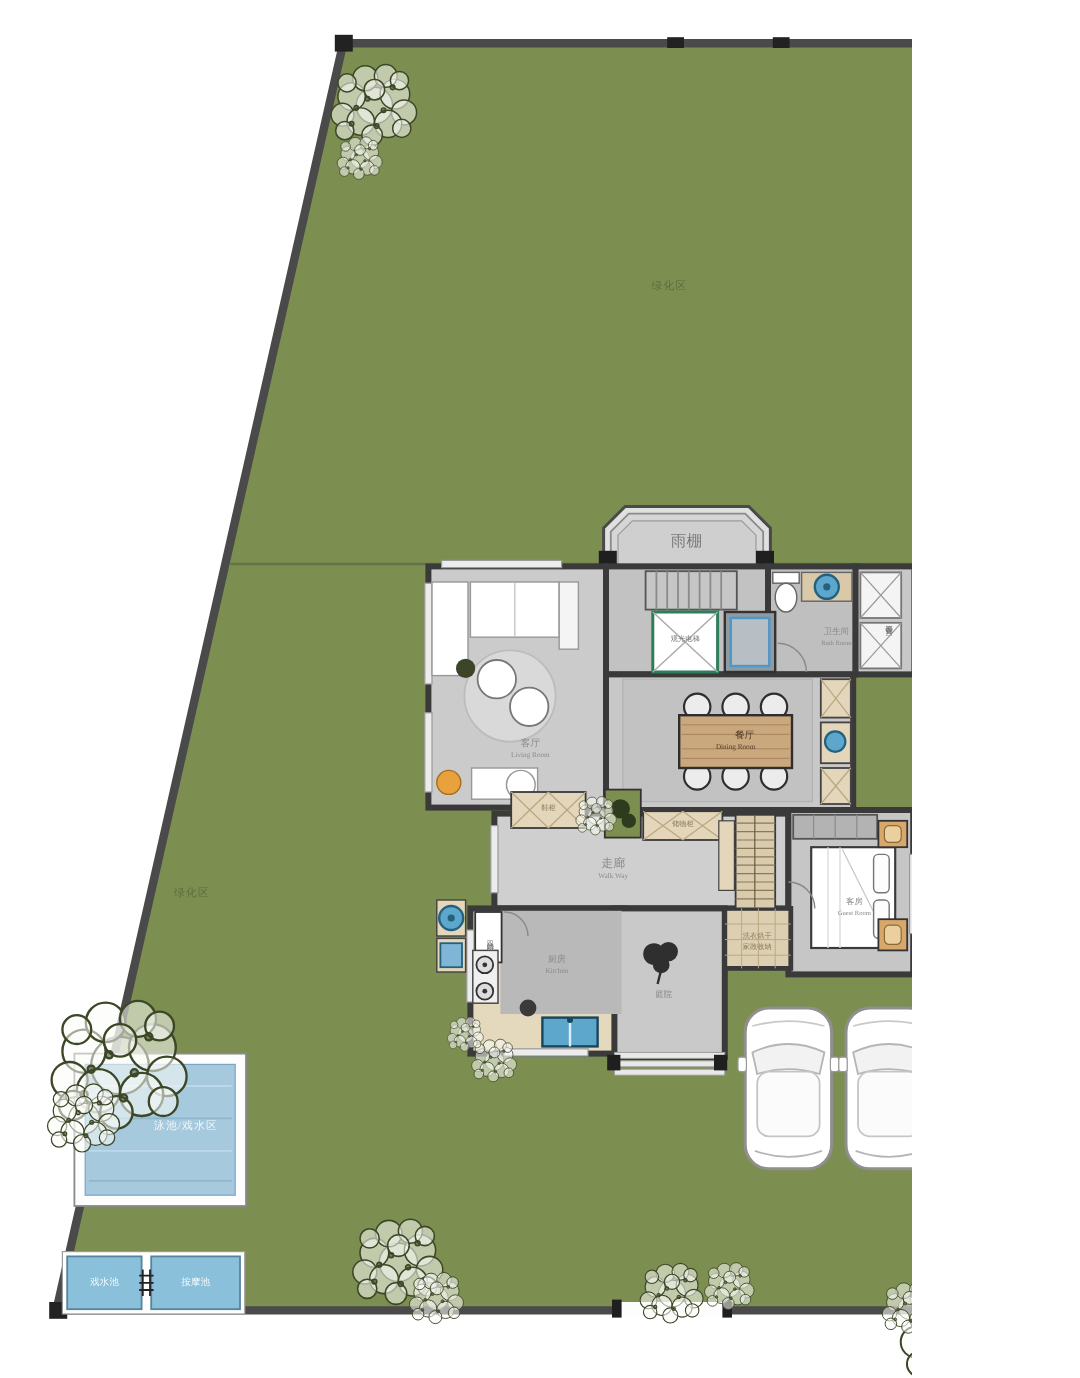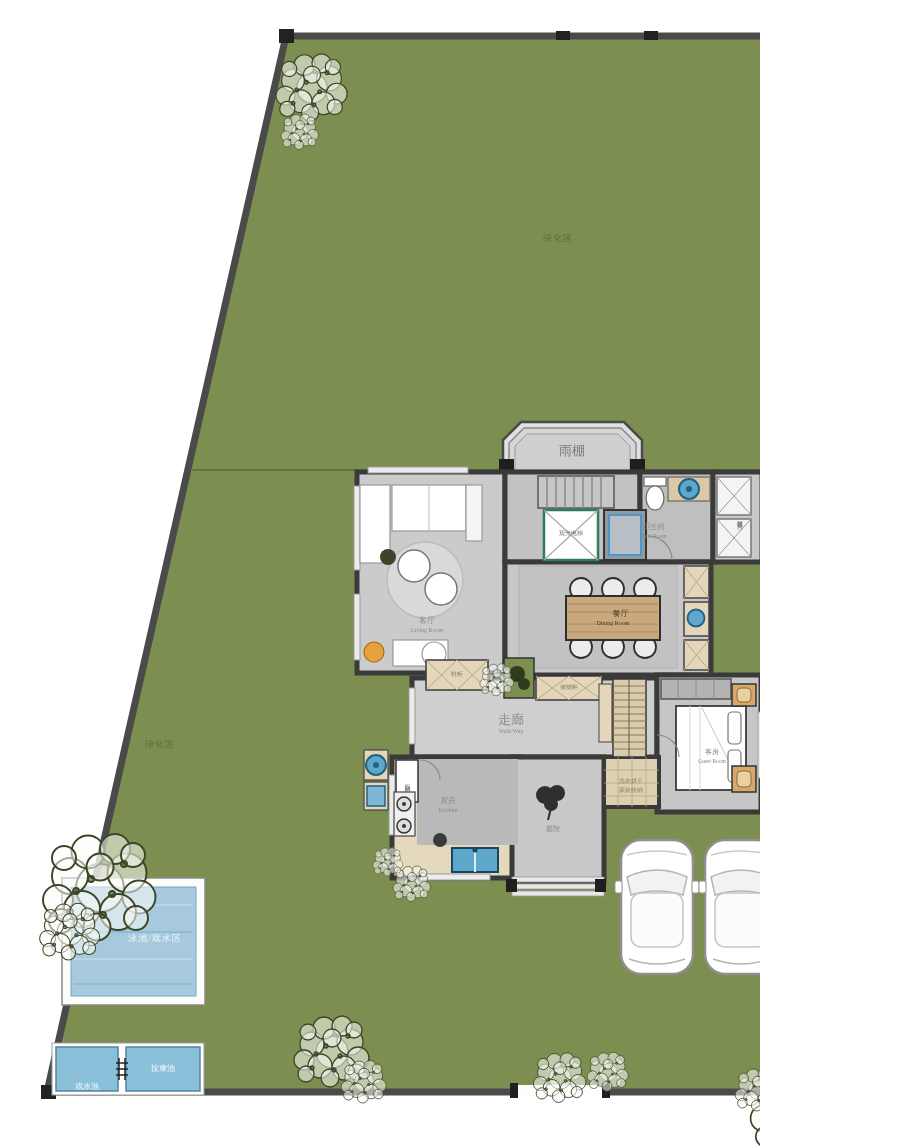--- a/index.html
+++ b/index.html
@@ -335,63 +335,63 @@
     <use href="#tree" transform="translate(497,680) scale(0.45)"></use>
     <use href="#tree" transform="translate(412,884) scale(0.5)"></use>
     <use href="#tree" transform="translate(388,862) scale(0.4)"></use>
   </g>
 </svg>
 
 <div class="lbl site-lbl" style="left:558px;top:238px;">绿化区</div>
 <div class="lbl site-lbl" style="left:160px;top:744px;">绿化区</div>
 <div class="lbl" style="left:572px;top:451px;font-size:13px;color:#7a7a7a;">雨棚</div>
 
-<div class="lbl" style="left:427px;top:621px;">
+<div class="lbl" style="left:442px;top:621px;">
   <span style="font-size:8px;">客厅</span>
   <span class="en" style="font-size:6px;">Living Room</span>
 </div>
 
 <div class="lbl" style="left:571px;top:534px;font-size:6px;color:#777;">观光电梯</div>
 
-<div class="lbl" style="left:654px;top:527px;">
+<div class="lbl" style="left:697px;top:527px;">
   <span style="font-size:7px;">卫生间</span>
   <span class="en" style="font-size:5.5px;">Bath Room</span>
 </div>
 
 <div class="lbl vert" style="left:740px;top:517px;font-size:6.5px;color:#777;">设备平台</div>
 
 <div class="lbl wood-lbl" style="left:613px;top:614px;">
   <span style="font-size:8px;margin-left:15px;">餐厅</span>
   <span class="en" style="font-size:6px;">Dining Room</span>
 </div>
 
 <div class="lbl" style="left:712px;top:752px;">
   <span style="font-size:7px;">客房</span>
   <span class="en" style="font-size:5.5px;">Guest Room</span>
 </div>
 
 <div class="lbl" style="left:511px;top:722px;">
-  <span style="font-size:13px;">走廊</span>
+  <span style="font-size:10px;">走廊</span>
   <span class="en" style="font-size:6px;">Walk Way</span>
 </div>
 
-<div class="lbl" style="left:448px;top:801px;">
+<div class="lbl" style="left:464px;top:801px;">
   <span style="font-size:7.5px;">厨房</span>
   <span class="en" style="font-size:6px;">Kitchen</span>
 </div>
 
 <div class="lbl vert" style="left:407px;top:781px;font-size:6px;color:#777;">双门冰箱</div>
 
 <div class="lbl" style="left:553px;top:829px;font-size:7px;text-align:right;">庭院</div>
 
 <div class="lbl" style="left:631px;top:781px;">
   <span style="font-size:6px;color:#8a7a58;">洗衣烘干</span>
   <span class="en" style="font-size:6px;color:#8a7a58;">家政收纳</span>
 </div>
 
 <div class="lbl pool-lbl" style="left:155px;top:938px;">泳池/戏水区</div>
-<div class="lbl tank-lbl" style="left:87px;top:1069px;margin-top:18px;">戏水池</div>
+<div class="lbl tank-lbl" style="left:87px;top:1069px;">戏水池</div>
 <div class="lbl tank-lbl" style="left:163px;top:1069px;">按摩池</div>
 
 <div class="lbl tiny" style="left:457px;top:675px;">鞋柜</div>
 <div class="lbl tiny" style="left:569px;top:688px;">储物柜</div>
 
 </div>
 
 </body></html>

